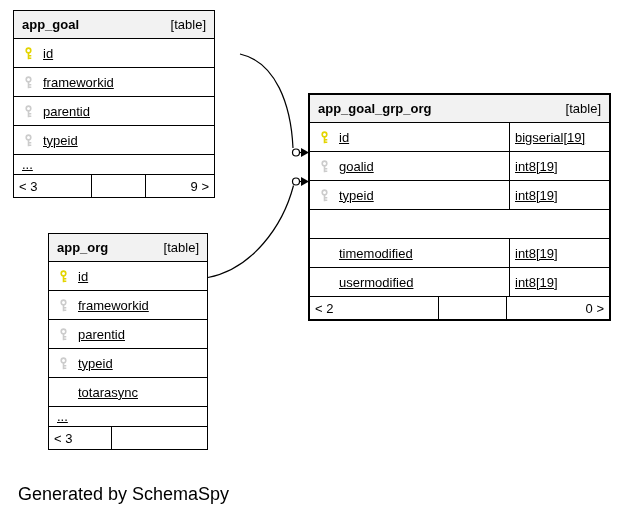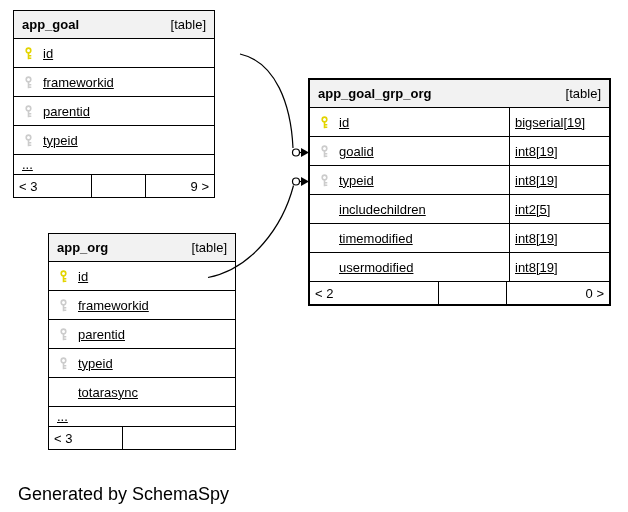--- a/index.html
+++ b/index.html
@@ -12,21 +12,21 @@
     font-size: 13px;
     color: #000;
     overflow: hidden;
   }
 
   .dbtable {
     position: absolute;
     background: #fff;
     border: 1px solid #000;
   }
-  .dbtable.emphasis { border-width: 2px; }
+  .dbtable.emphasis { border-width: 2px; margin-top: 15px; }
 
   .thead {
     display: flex;
     justify-content: space-between;
     align-items: center;
     height: 28px;
     padding: 0 8px;
     background: var(--header-bg, #f2f2f2);
     border-bottom: 1px solid #000;
   }
@@ -71,21 +71,21 @@
   .tfoot .fcell {
     display: flex;
     align-items: center;
     padding: 0 5px;
     border-right: 1px solid #000;
   }
   .tfoot .fcell:last-child { border-right: none; justify-content: flex-end; }
 
   #table-app-goal         { left: 13px;  top: 10px;  width: 202px; }
   #table-app-goal-grp-org { left: 308px; top: 78px;  width: 303px; }
-  #table-app-org          { left: 48px;  top: 233px; width: 188px; }
+  #table-app-org          { left: 48px;  top: 233px; width: 160px; }
 
   #table-app-goal .f1 { flex: 0 0 39%; }
   #table-app-goal .f2 { flex: 0 0 27%; }
   #table-app-goal .f3 { flex: 1; }
   #table-app-goal-grp-org .f1 { flex: 0 0 43%; }
   #table-app-goal-grp-org .f2 { flex: 0 0 23%; }
   #table-app-goal-grp-org .f3 { flex: 1; }
   #table-app-org .f1 { flex: 0 0 40%; }
   #table-app-org .f2 { flex: 0 0 22%; }
   #table-app-org .f3 { flex: 1; }
@@ -205,23 +205,21 @@
             <path d="M6.5 5.7 V12.3 M6.5 8.8 H9.3 M6.5 11.3 H9.3" stroke="currentColor" stroke-width="1.6" fill="none"></path>
           </svg>
         </span>
       <span>typeid</span>
     </span>
     <span class="cell-type">int8[19]</span>
   </div>
   <div class="trow">
     <span class="cell-name">
       <span class="key-icon"></span>
-      <span>includechildren</span>
-    </span>
-    <span class="cell-type">int2[5]</span>
+    </span>
   </div>
   <div class="trow">
     <span class="cell-name">
       <span class="key-icon"></span>
       <span>timemodified</span>
     </span>
     <span class="cell-type">int8[19]</span>
   </div>
   <div class="trow">
     <span class="cell-name">

